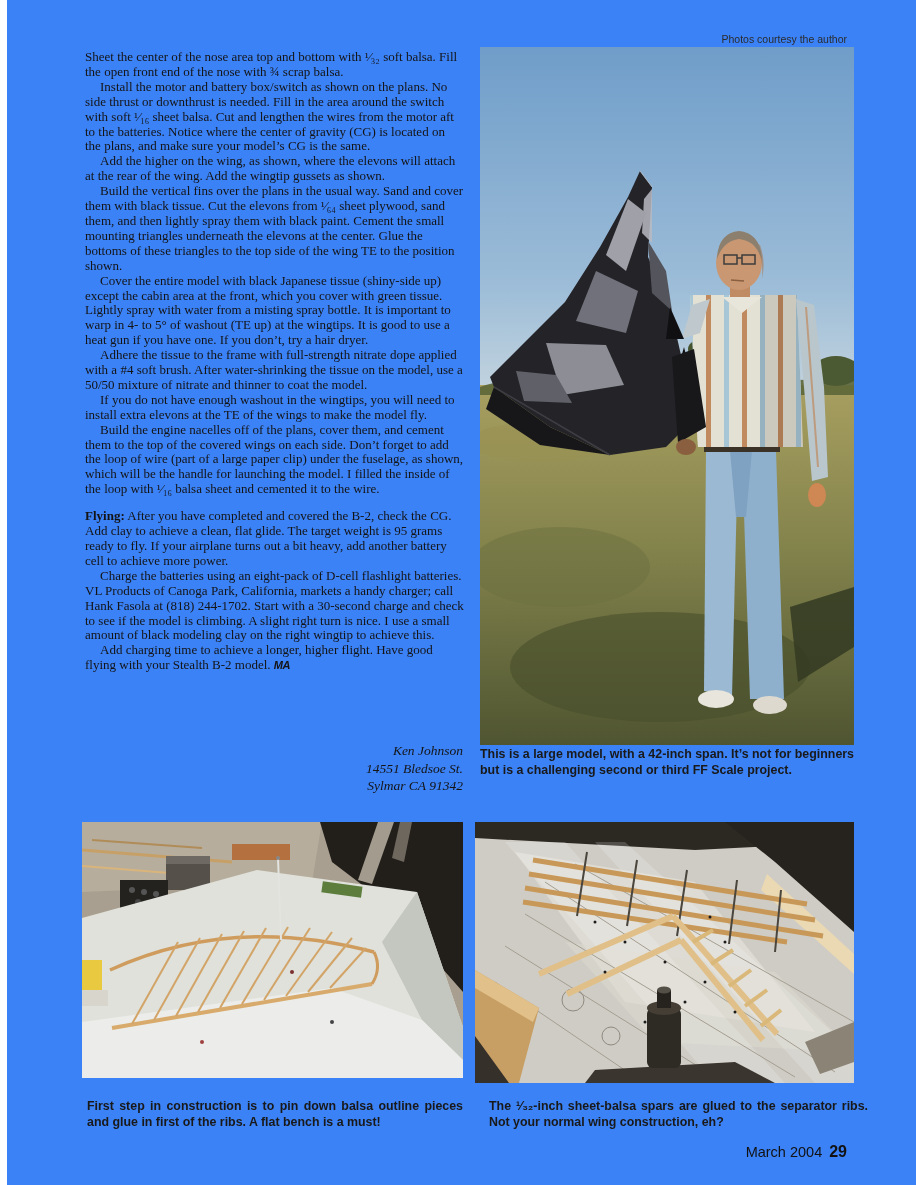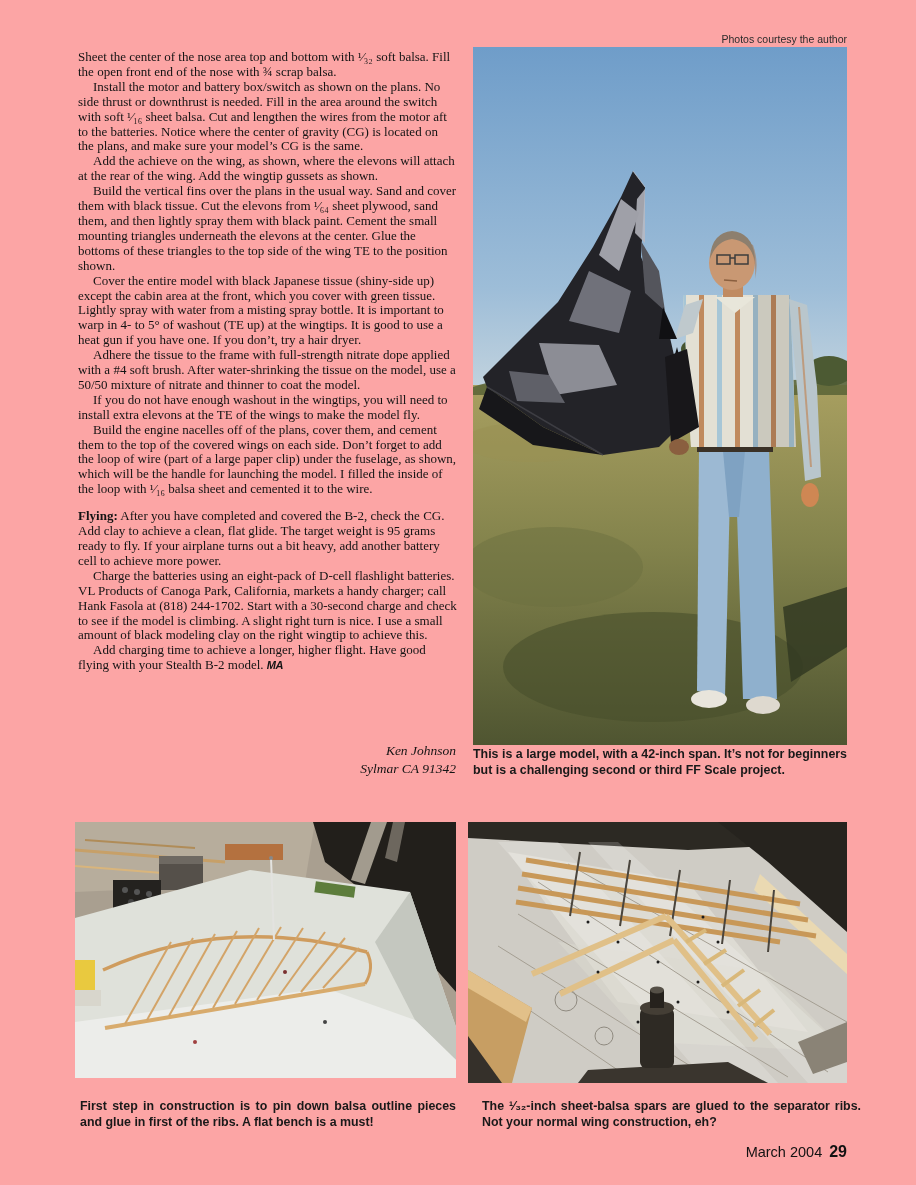--- a/index.html
+++ b/index.html
@@ -1,19 +1,19 @@
 <!DOCTYPE html>
 <html><head>
 <meta charset="utf-8">
 <style>
   * { margin:0; padding:0; box-sizing:border-box; }
   html,body { width:916px; height:1185px; }
   body { background:#ffffff; position:relative; overflow:hidden;
          font-family:"Liberation Serif", serif; color:#141414; }
-  .page { position:absolute; inset:0; background:#fca5a5; }
+  .page { position:absolute; inset:0; background:#3b82f6;margin-left:7px; }
 
   .credit { position:absolute; top:33px; right:69px;
             font-family:"Liberation Sans", sans-serif; font-size:10.5px; color:#2b2b2b; }
 
   .column { position:absolute; left:78px; top:50px; width:379px;
             font-size:13px; line-height:14.9px; text-align:left; }
   .para { text-indent:0; }
   .para.indent { text-indent:15px; }
   .flying { margin-top:12px; }
   .flying b { font-weight:bold; }
@@ -44,33 +44,34 @@
 </head>
 <body>
 
 <div class="page">
 
   <div class="credit">Photos courtesy the author</div>
 
   <div class="column">
     <p class="para">Sheet the center of the nose area top and bottom with ¹⁄₃₂ soft balsa. Fill the open front end of the nose with ¾ scrap balsa.</p>
     <p class="para indent">Install the motor and battery box/switch as shown on the plans. No side thrust or downthrust is needed. Fill in the area around the switch with soft ¹⁄₁₆ sheet balsa. Cut and lengthen the wires from the motor aft to the batteries. Notice where the center of gravity (CG) is located on the plans, and make sure your model’s CG is the same.</p>
-    <p class="para indent">Add the achieve on the wing, as shown, where the elevons will attach at the rear of the wing. Add the wingtip gussets as shown.</p>
+    <p class="para indent">Add the higher on the wing, as shown, where the elevons will attach at the rear of the wing. Add the wingtip gussets as shown.</p>
     <p class="para indent">Build the vertical fins over the plans in the usual way. Sand and cover them with black tissue. Cut the elevons from ¹⁄₆₄ sheet plywood, sand them, and then lightly spray them with black paint. Cement the small mounting triangles underneath the elevons at the center. Glue the bottoms of these triangles to the top side of the wing TE to the position shown.</p>
     <p class="para indent">Cover the entire model with black Japanese tissue (shiny-side up) except the cabin area at the front, which you cover with green tissue. Lightly spray with water from a misting spray bottle. It is important to warp in 4- to 5° of washout (TE up) at the wingtips. It is good to use a heat gun if you have one. If you don’t, try a hair dryer.</p>
     <p class="para indent">Adhere the tissue to the frame with full-strength nitrate dope applied with a #4 soft brush. After water-shrinking the tissue on the model, use a 50/50 mixture of nitrate and thinner to coat the model.</p>
     <p class="para indent">If you do not have enough washout in the wingtips, you will need to install extra elevons at the TE of the wings to make the model fly.</p>
     <p class="para indent">Build the engine nacelles off of the plans, cover them, and cement them to the top of the covered wings on each side. Don’t forget to add the loop of wire (part of a large paper clip) under the fuselage, as shown, which will be the handle for launching the model. I filled the inside of the loop with ¹⁄₁₆ balsa sheet and cemented it to the wire.</p>
     <p class="para flying"><b>Flying:</b> <span>After you have completed and covered the B-2, check the CG. Add clay to achieve a clean, flat glide. The target weight is 95 grams ready to fly. If your airplane turns out a bit heavy, add another battery cell to achieve more power.</span></p>
     <p class="para indent">Charge the batteries using an eight-pack of D-cell flashlight batteries. VL Products of Canoga Park, California, markets a handy charger; call Hank Fasola at (818) 244-1702. Start with a 30-second charge and check to see if the model is climbing. A slight right turn is nice. I use a small amount of black modeling clay on the right wingtip to achieve this.</p>
     <p class="para indent"><span>Add charging time to achieve a longer, higher flight. Have good flying with your Stealth B-2 model.</span> <span class="ma-logo">MA</span></p>
   </div>
 
   <div class="signature">
     <div>Ken Johnson</div>
+    <div>14551 Bledsoe St.</div>
     <div>Sylmar CA 91342</div>
   </div>
 
   <figure class="photo" id="photo-main">
     <svg viewBox="0 0 374 698" preserveAspectRatio="none">
       <defs>
         <linearGradient id="skyg" x1="0" y1="0" x2="0" y2="1">
           <stop offset="0" stop-color="#6f9dc9"></stop>
             <stop offset="0.7" stop-color="#9dbdd8"></stop>
             <stop offset="1" stop-color="#c2d3de"></stop>

